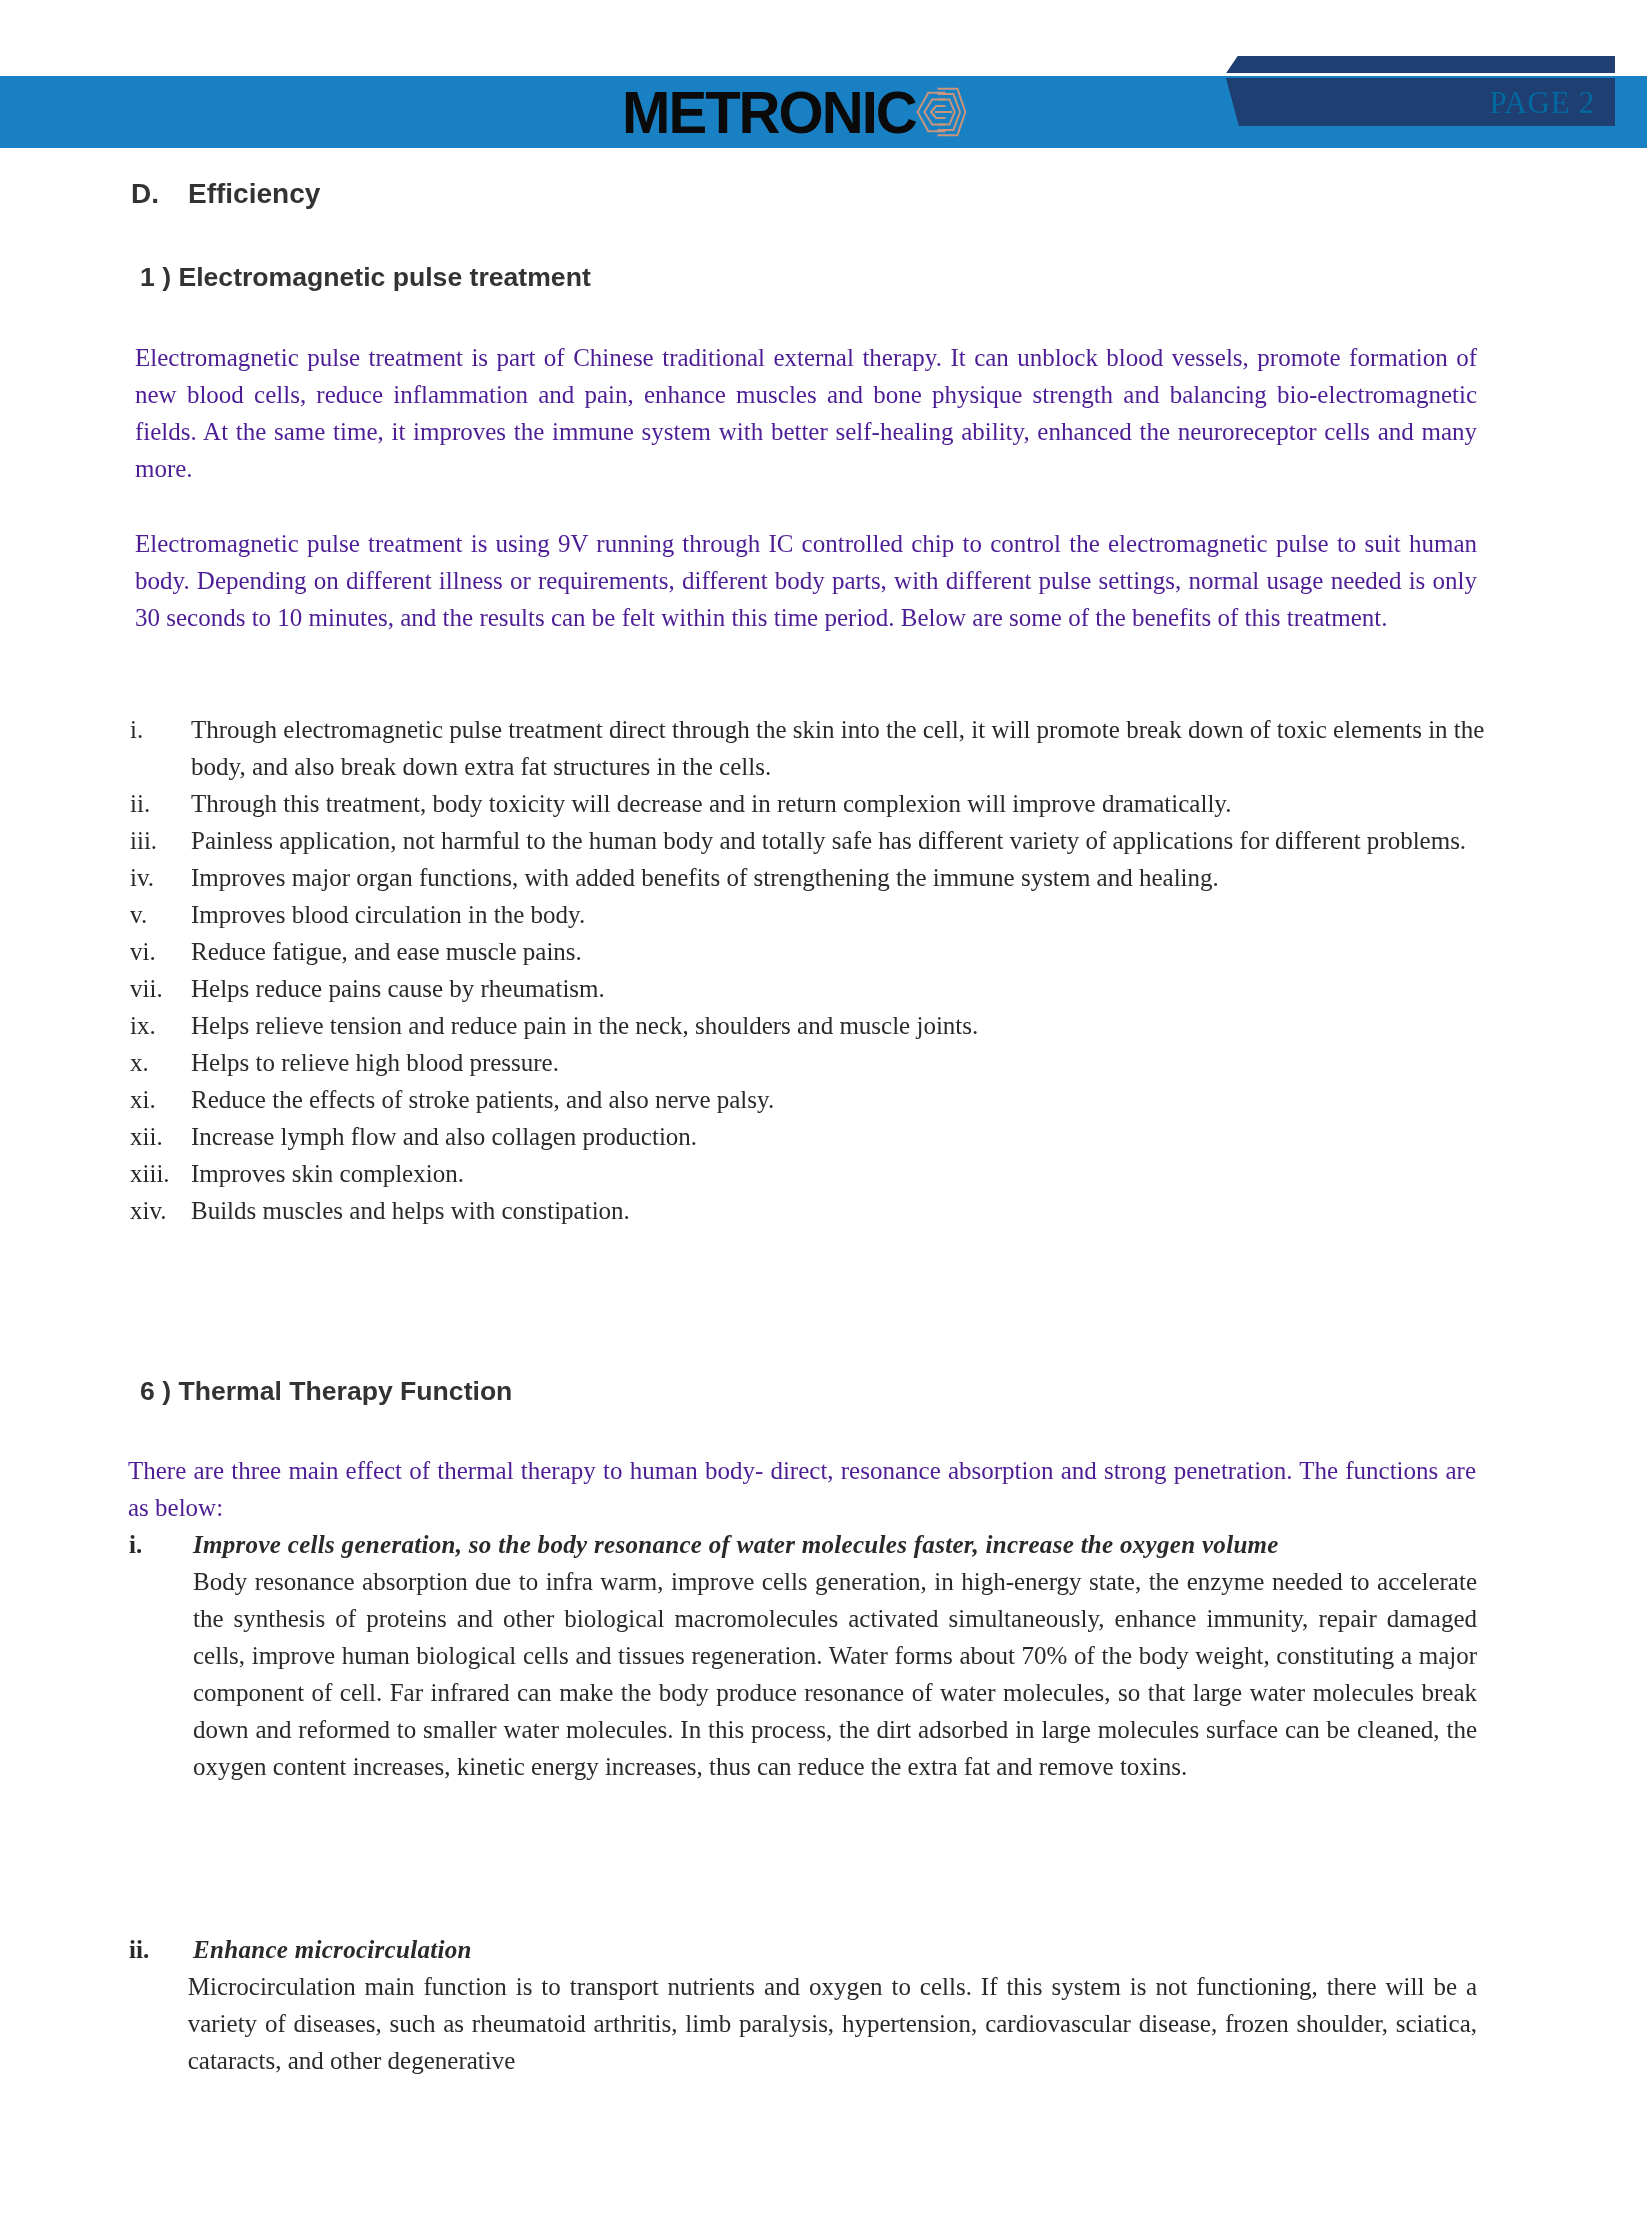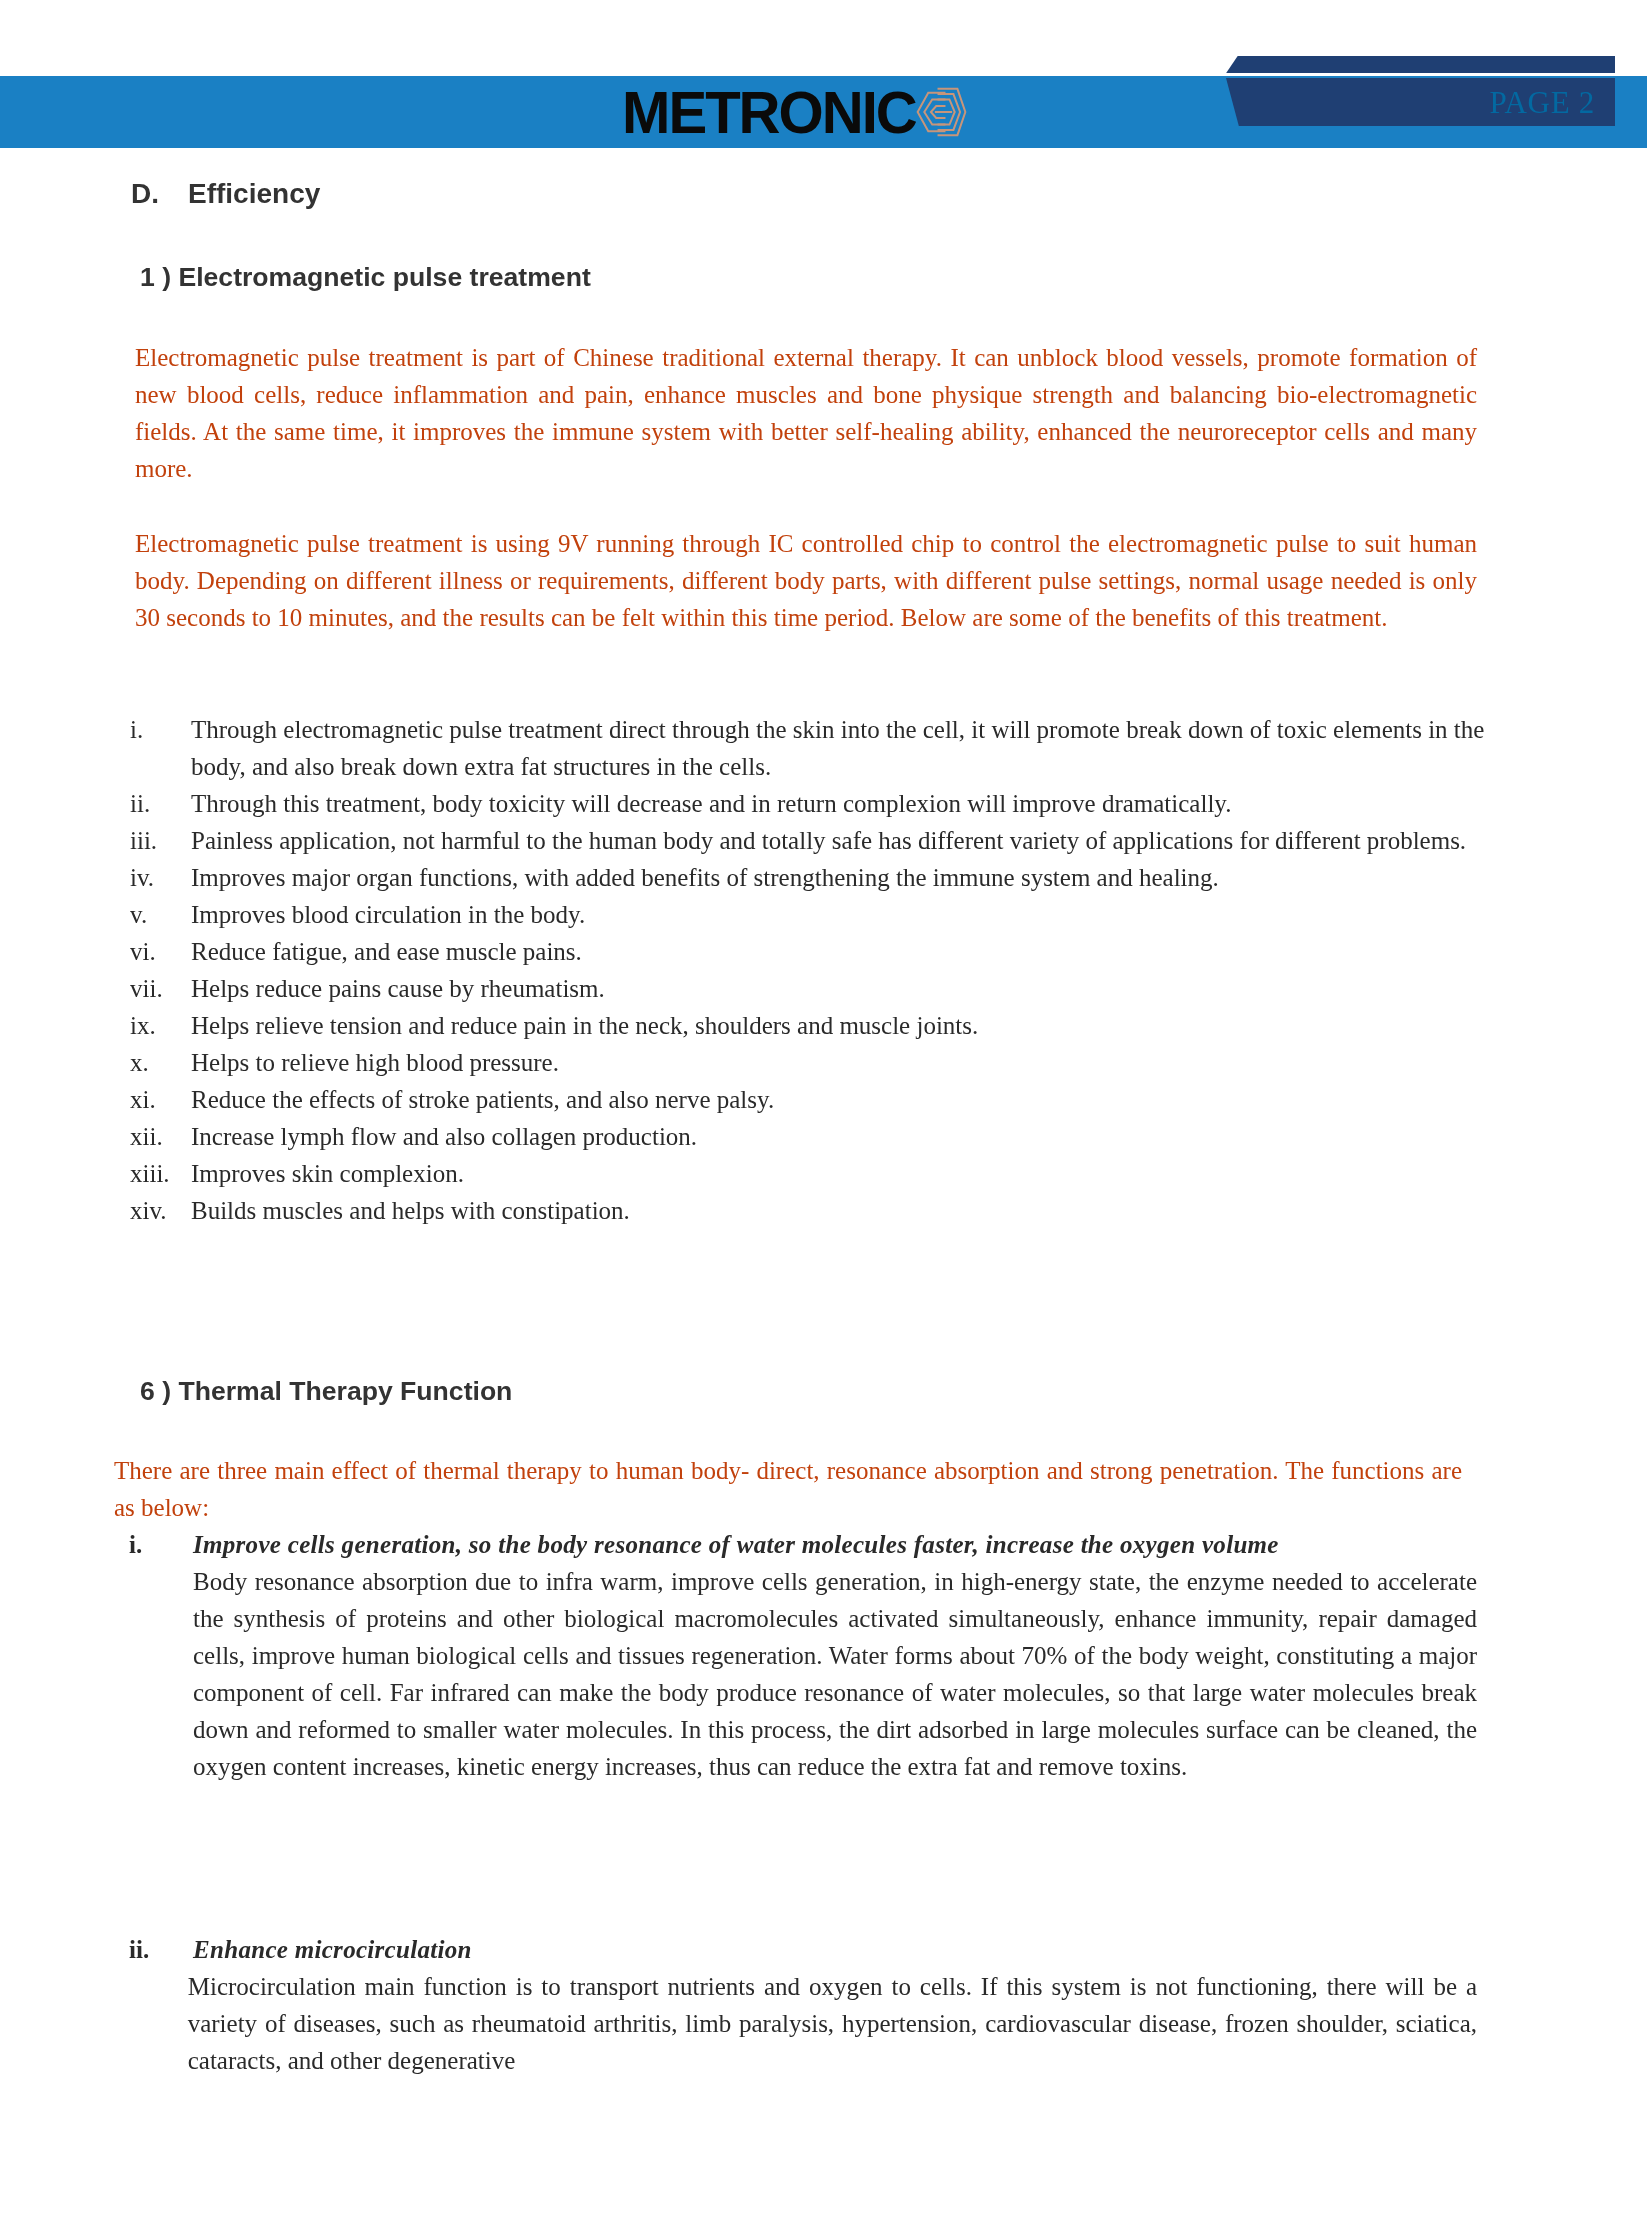--- a/index.html
+++ b/index.html
@@ -46,21 +46,21 @@
   }
   .h-section .letter { display: inline-block; width: 57px; }
   .h-sub {
     position: absolute; left: 140px;
     font-family: "Liberation Sans", "DejaVu Sans", sans-serif;
     font-weight: 700; font-size: 26.6px; color: #333;
   }
   .para {
     position: absolute; left: 135px; width: 1342px;
     font-family: "Liberation Serif", "DejaVu Serif", serif;
-    font-size: 25px; line-height: 37px; color: #c2410c;
+    font-size: 25px; line-height: 37px; color: #4c1d95;
     text-align: justify;
   }
   .list {
     position: absolute; left: 130px; width: 1368px; margin: 0; padding: 0; list-style: none;
     font-family: "Liberation Serif", "DejaVu Serif", serif;
     font-size: 25px; line-height: 37px; color: #2a2a2a;
   }
   .list li { display: flex; }
   .list .num { width: 61px; flex: 0 0 61px; }
   .list .txt { flex: 1; }
@@ -159,21 +159,21 @@
         <span class="txt">Improves skin complexion.</span>
       </li>
     <li>
         <span class="num">xiv.</span>
         <span class="txt">Builds muscles and helps with constipation.</span>
       </li>
   </ul>
 
   <div class="h-sub" style="top:1376px;">6 ) Thermal Therapy Function</div>
 
-  <div class="para" style="top:1452px; left:114px; width:1348px;">There are three main effect of thermal therapy to human body- direct, resonance absorption and strong penetration. The functions are as below:</div>
+  <div class="para" style="top:1452px; left:128px; width:1348px;">There are three main effect of thermal therapy to human body- direct, resonance absorption and strong penetration. The functions are as below:</div>
 
   <div class="func-item" style="top:1526px;">
     <span class="num">i.</span>
     <div class="body">
       <div class="title">Improve cells generation, so  the body resonance of water molecules faster, increase the oxygen volume</div>
       <div class="desc">Body resonance absorption due to infra warm, improve cells generation, in high-energy state, the enzyme needed to accelerate the synthesis of proteins and other biological macromolecules activated simultaneously, enhance immunity, repair damaged cells, improve human biological cells and tissues regeneration. Water forms about 70% of the body weight, constituting a major component of cell. Far infrared can make the body produce resonance of water molecules, so that large water molecules break down and reformed to smaller water molecules. In this process, the dirt adsorbed in large molecules surface can be cleaned, the oxygen content increases, kinetic energy increases, thus can reduce the extra fat and remove toxins.</div>
     </div>
   </div>
 
   <div class="func-item" style="top:1931px;">

